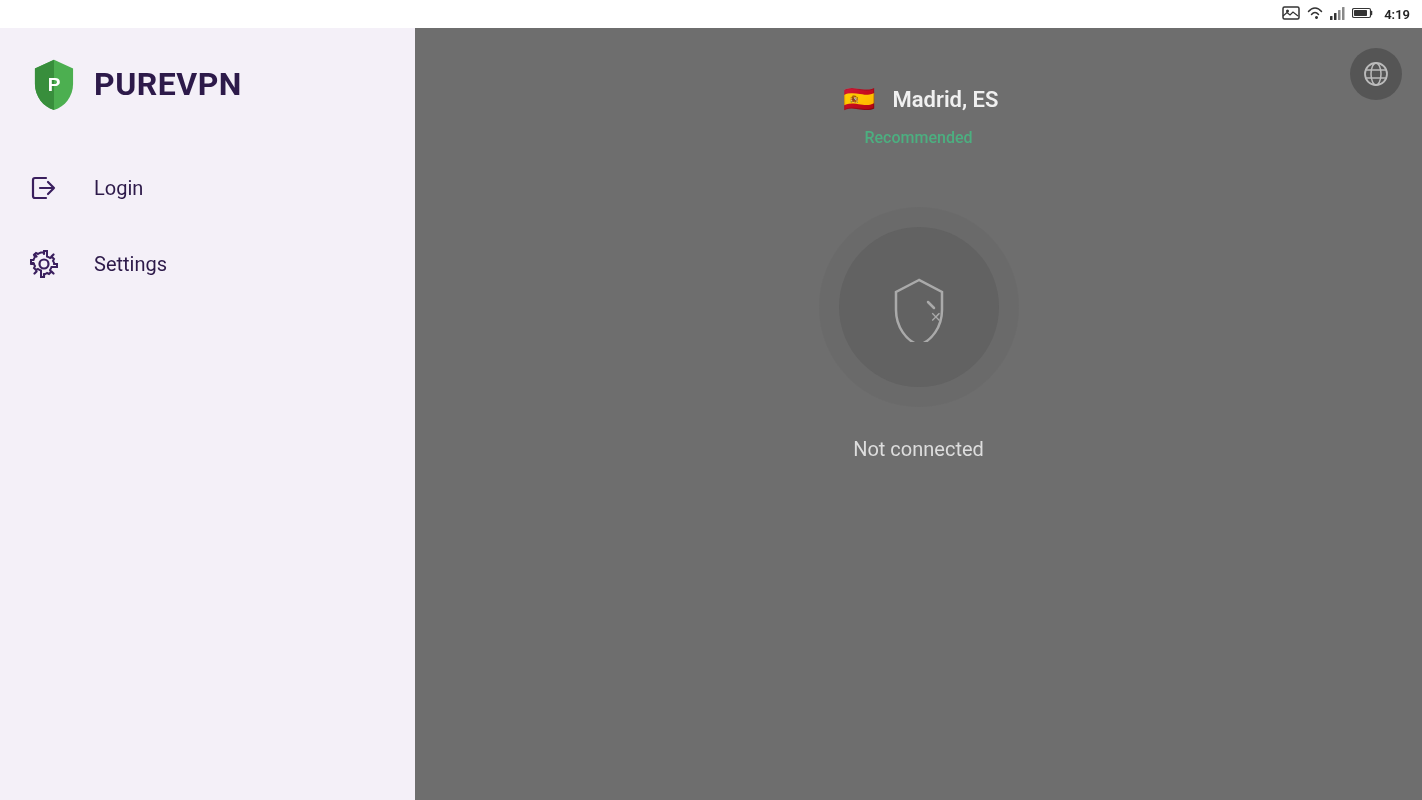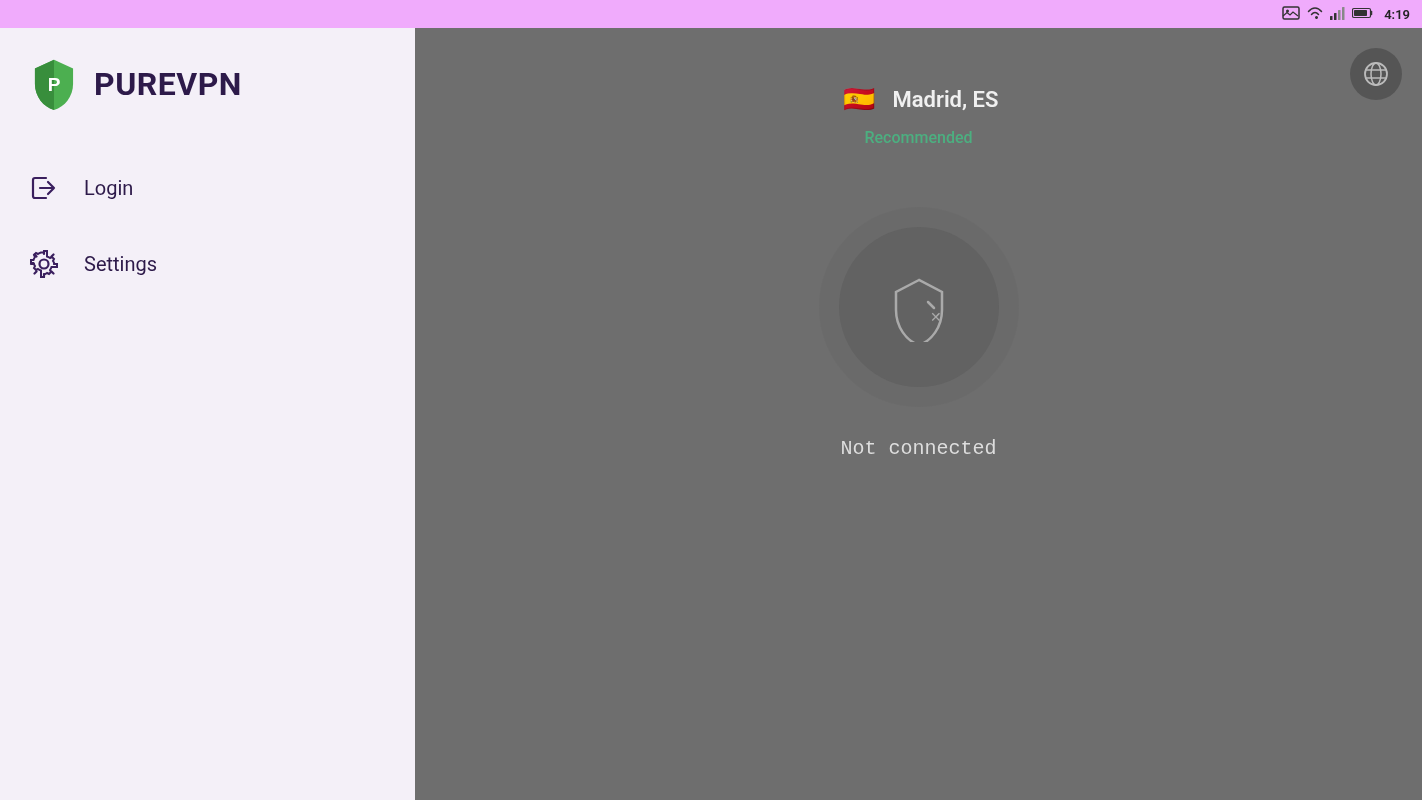--- a/index.html
+++ b/index.html
@@ -9,21 +9,21 @@
       height: 800px;
       overflow: hidden;
       font-family: 'Roboto', Arial, sans-serif;
       background: #e8e4ef;
     }
 
     
     .status-bar {
       width: 100%;
       height: 28px;
-      background: #f0abfc;
+      background: #ffffff;
       display: flex;
       align-items: center;
       justify-content: flex-end;
       padding: 0 12px;
       gap: 8px;
     }
 
     .status-icons {
       display: flex;
       align-items: center;
@@ -81,21 +81,21 @@
 
     .sidebar-nav {
       display: flex;
       flex-direction: column;
       padding: 10px 0;
     }
 
     .nav-item {
       display: flex;
       align-items: center;
-      gap: 24px;
+      gap: 34px;
       padding: 22px 28px;
       cursor: pointer;
       transition: background 0.15s;
     }
 
     .nav-icon {
       width: 32px;
       height: 32px;
       color: #3a1f5e;
       display: flex;
@@ -211,21 +211,20 @@
 
     .shield-x-icon {
       color: #aaa;
     }
 
     .not-connected-text {
       margin-top: 30px;
       font-size: 20px;
       color: #ddd;
       font-weight: 400;
-      font-family: Liberation Mono, monospace;
     }
   </style>
 </head>
 <body>
 
 <div class="status-bar">
   <div class="status-icons">
 
     <span class="status-icon">
       <svg width="18" height="14" viewBox="0 0 18 14" fill="none">

